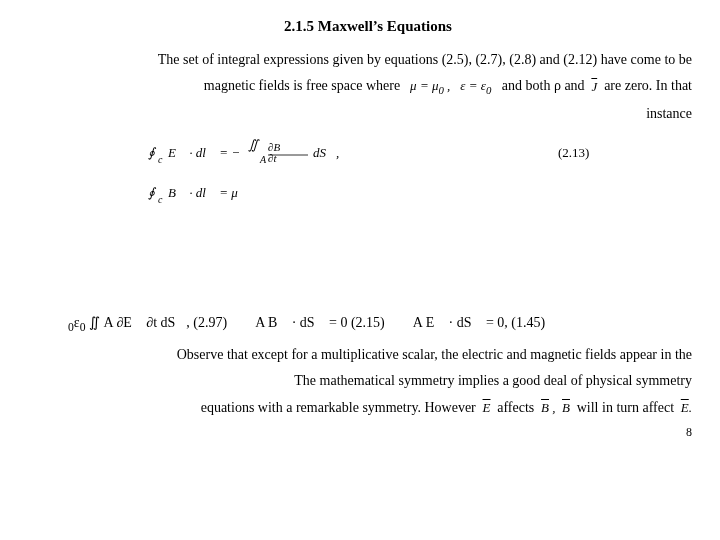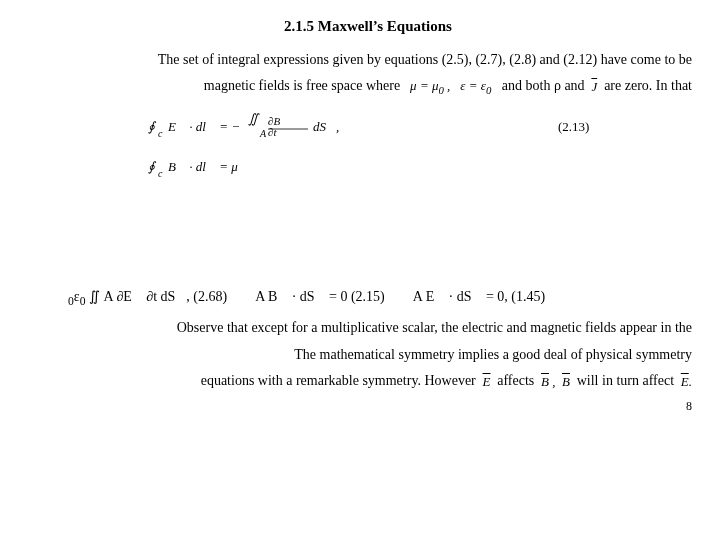--- a/index.html
+++ b/index.html
@@ -64,20 +64,23 @@
     </span>
     <span class="inline-formula">
       ε = ε<sub>0</sub>
     </span>
     &nbsp;&nbsp;<span>and both ρ and</span>
     <span class="inline-formula">
       &nbsp;<span style="text-decoration: overline; font-style:italic;">J</span>
     </span>
     &nbsp;<span>are zero. In that</span>
   </div>
+  <div class="paragraph">
+    <span>instance</span>
+  </div>
 
   <div class="formula-block">
     <svg width="600" height="175">
 
       <text x="80" y="22" font-size="13" font-family="Times New Roman" font-style="italic">
         ∮
       </text>
       <text x="90" y="28" font-size="10" font-family="Times New Roman" font-style="italic">c</text>
       <text x="100" y="22" font-size="13" font-family="Times New Roman" font-style="italic">E⃗ · dl⃗ = −</text>
       <text x="180" y="14" font-size="13" font-family="Times New Roman" font-style="italic">∬</text>
@@ -93,21 +96,21 @@
       </text>
       <text x="90" y="68" font-size="10" font-family="Times New Roman" font-style="italic">c</text>
       <text x="100" y="62" font-size="13" font-family="Times New Roman" font-style="italic">B⃗ · dl⃗ = μ</text>
       </svg><sub>0</sub>ε<sub>0</sub>
       <text x="210" y="54" font-size="13" font-family="Times New Roman" font-style="italic">∬</text>
       <text x="222" y="68" font-size="10" font-family="Times New Roman" font-style="italic">A</text>
       <line x1="228" y1="60" x2="268" y2="60" stroke="black" stroke-width="0.8">
       <text x="228" y="56" font-size="11" font-family="Times New Roman" font-style="italic">∂E⃗</text>
       <text x="228" y="67" font-size="11" font-family="Times New Roman" font-style="italic">∂t</text>
       <text x="272" y="62" font-size="13" font-family="Times New Roman" font-style="italic">dS⃗,</text>
-      <text x="490" y="62" font-size="13" font-family="Times New Roman">(2.68)</text>
+      <text x="490" y="62" font-size="13" font-family="Times New Roman">(2.97)</text>
 
       
       <text x="80" y="104" font-size="13" font-family="Times New Roman" font-style="italic">∬∬</text>
       <text x="104" y="110" font-size="10" font-family="Times New Roman" font-style="italic">A</text>
       <text x="112" y="104" font-size="13" font-family="Times New Roman" font-style="italic">B⃗ · dS⃗ = 0</text>
       <text x="490" y="104" font-size="13" font-family="Times New Roman">(2.15)</text>
 
       
       <text x="80" y="145" font-size="13" font-family="Times New Roman" font-style="italic">∬∬</text>
       <text x="104" y="151" font-size="10" font-family="Times New Roman" font-style="italic">A</text>

